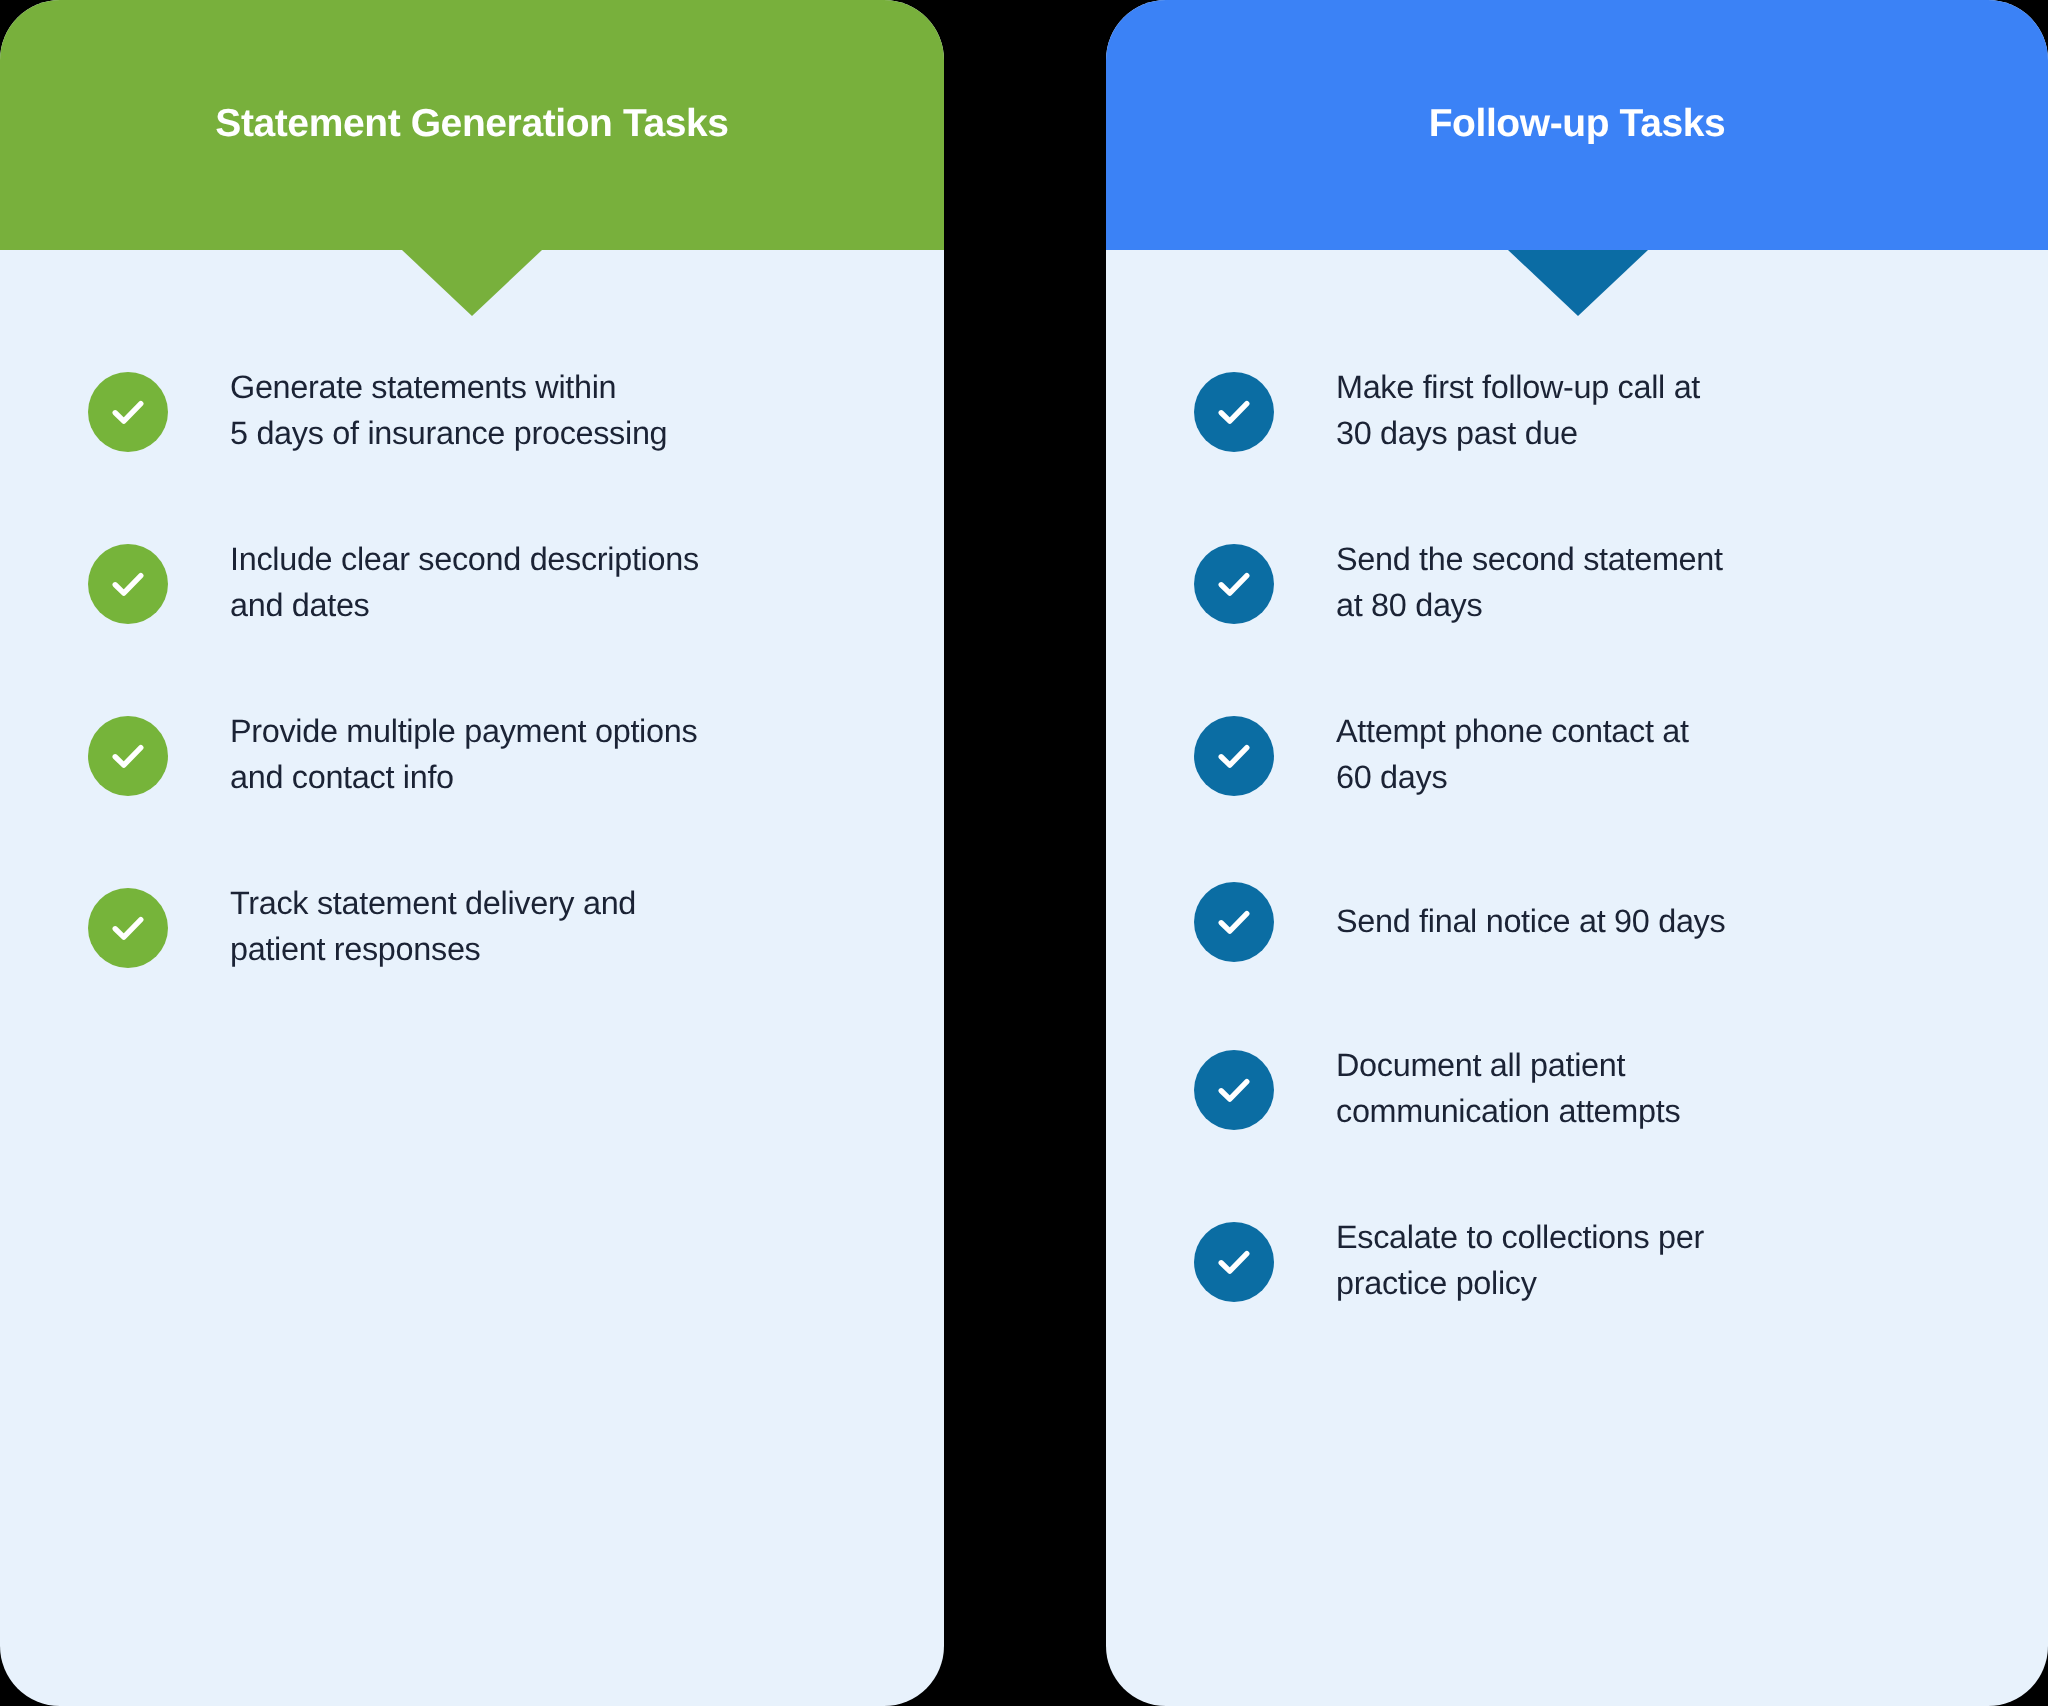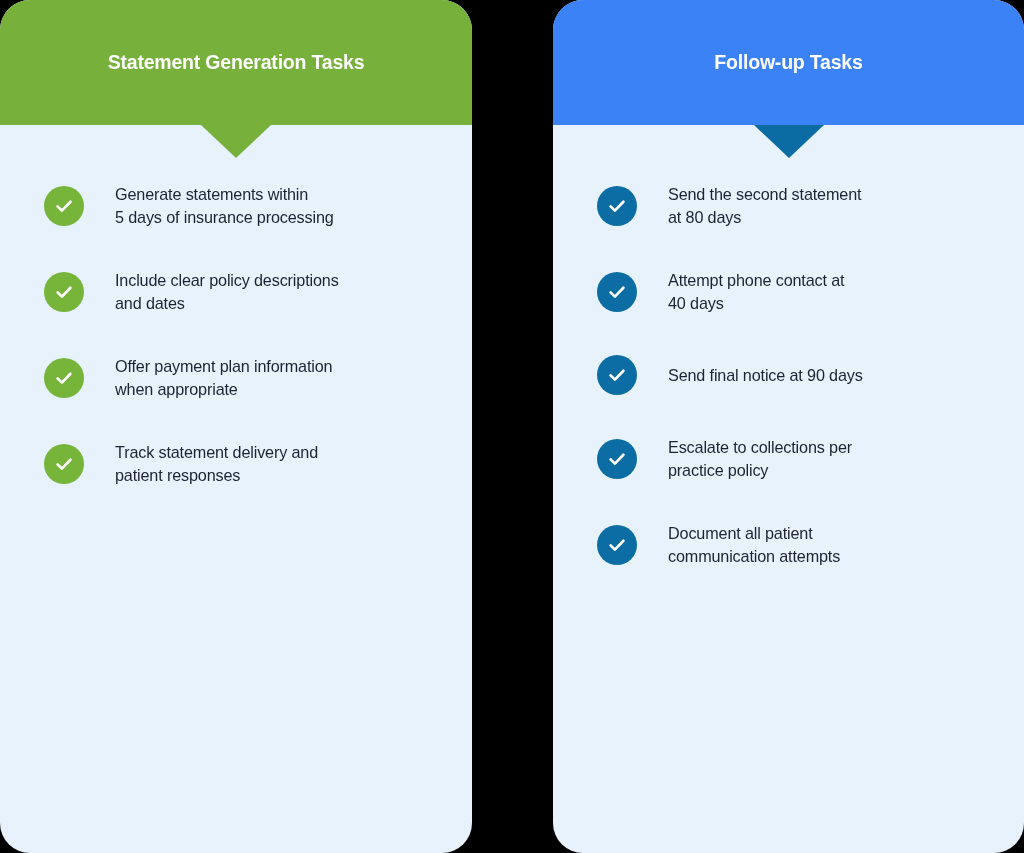--- a/index.html
+++ b/index.html
@@ -124,31 +124,31 @@
       </span>
       <span class="task-text">Generate statements within
 5 days of insurance processing</span>
     </li>
     <li class="task-item">
       <span class="check-circle">
         <svg width="22" height="22" viewBox="0 0 24 24">
             <path d="M5 12.4 L9.7 17 L19 7.4" fill="none" stroke="#ffffff" stroke-width="2.9" stroke-linecap="round" stroke-linejoin="round"></path>
           </svg>
       </span>
-      <span class="task-text">Include clear policy descriptions
+      <span class="task-text">Include clear second descriptions
 and dates</span>
     </li>
     <li class="task-item">
       <span class="check-circle">
         <svg width="22" height="22" viewBox="0 0 24 24">
             <path d="M5 12.4 L9.7 17 L19 7.4" fill="none" stroke="#ffffff" stroke-width="2.9" stroke-linecap="round" stroke-linejoin="round"></path>
           </svg>
       </span>
-      <span class="task-text">Offer payment plan information
-when appropriate</span>
+      <span class="task-text">Provide multiple payment options
+and contact info</span>
     </li>
     <li class="task-item">
       <span class="check-circle">
         <svg width="22" height="22" viewBox="0 0 24 24">
             <path d="M5 12.4 L9.7 17 L19 7.4" fill="none" stroke="#ffffff" stroke-width="2.9" stroke-linecap="round" stroke-linejoin="round"></path>
           </svg>
       </span>
       <span class="task-text">Track statement delivery and
 patient responses</span>
     </li>
@@ -161,52 +161,61 @@
     <div class="header-notch"></div>
   </header>
 
   <ul class="task-list">
     <li class="task-item">
       <span class="check-circle">
         <svg width="22" height="22" viewBox="0 0 24 24">
             <path d="M5 12.4 L9.7 17 L19 7.4" fill="none" stroke="#ffffff" stroke-width="2.9" stroke-linecap="round" stroke-linejoin="round"></path>
           </svg>
       </span>
+      <span class="task-text">Make first follow-up call at
+30 days past due</span>
+    </li>
+    <li class="task-item">
+      <span class="check-circle">
+        <svg width="22" height="22" viewBox="0 0 24 24">
+            <path d="M5 12.4 L9.7 17 L19 7.4" fill="none" stroke="#ffffff" stroke-width="2.9" stroke-linecap="round" stroke-linejoin="round"></path>
+          </svg>
+      </span>
       <span class="task-text">Send the second statement
 at 80 days</span>
     </li>
     <li class="task-item">
       <span class="check-circle">
         <svg width="22" height="22" viewBox="0 0 24 24">
             <path d="M5 12.4 L9.7 17 L19 7.4" fill="none" stroke="#ffffff" stroke-width="2.9" stroke-linecap="round" stroke-linejoin="round"></path>
           </svg>
       </span>
       <span class="task-text">Attempt phone contact at
-40 days</span>
+60 days</span>
     </li>
     <li class="task-item">
       <span class="check-circle">
         <svg width="22" height="22" viewBox="0 0 24 24">
             <path d="M5 12.4 L9.7 17 L19 7.4" fill="none" stroke="#ffffff" stroke-width="2.9" stroke-linecap="round" stroke-linejoin="round"></path>
           </svg>
       </span>
       <span class="task-text">Send final notice at 90 days</span>
+    </li>
+    <li class="task-item">
+      <span class="check-circle">
+        <svg width="22" height="22" viewBox="0 0 24 24">
+            <path d="M5 12.4 L9.7 17 L19 7.4" fill="none" stroke="#ffffff" stroke-width="2.9" stroke-linecap="round" stroke-linejoin="round"></path>
+          </svg>
+      </span>
+      <span class="task-text">Document all patient
+communication attempts</span>
     </li>
     <li class="task-item">
       <span class="check-circle">
         <svg width="22" height="22" viewBox="0 0 24 24">
             <path d="M5 12.4 L9.7 17 L19 7.4" fill="none" stroke="#ffffff" stroke-width="2.9" stroke-linecap="round" stroke-linejoin="round"></path>
           </svg>
       </span>
       <span class="task-text">Escalate to collections per
 practice policy</span>
     </li>
-    <li class="task-item">
-      <span class="check-circle">
-        <svg width="22" height="22" viewBox="0 0 24 24">
-            <path d="M5 12.4 L9.7 17 L19 7.4" fill="none" stroke="#ffffff" stroke-width="2.9" stroke-linecap="round" stroke-linejoin="round"></path>
-          </svg>
-      </span>
-      <span class="task-text">Document all patient
-communication attempts</span>
-    </li>
   </ul>
 </section>
 
 </body></html>

